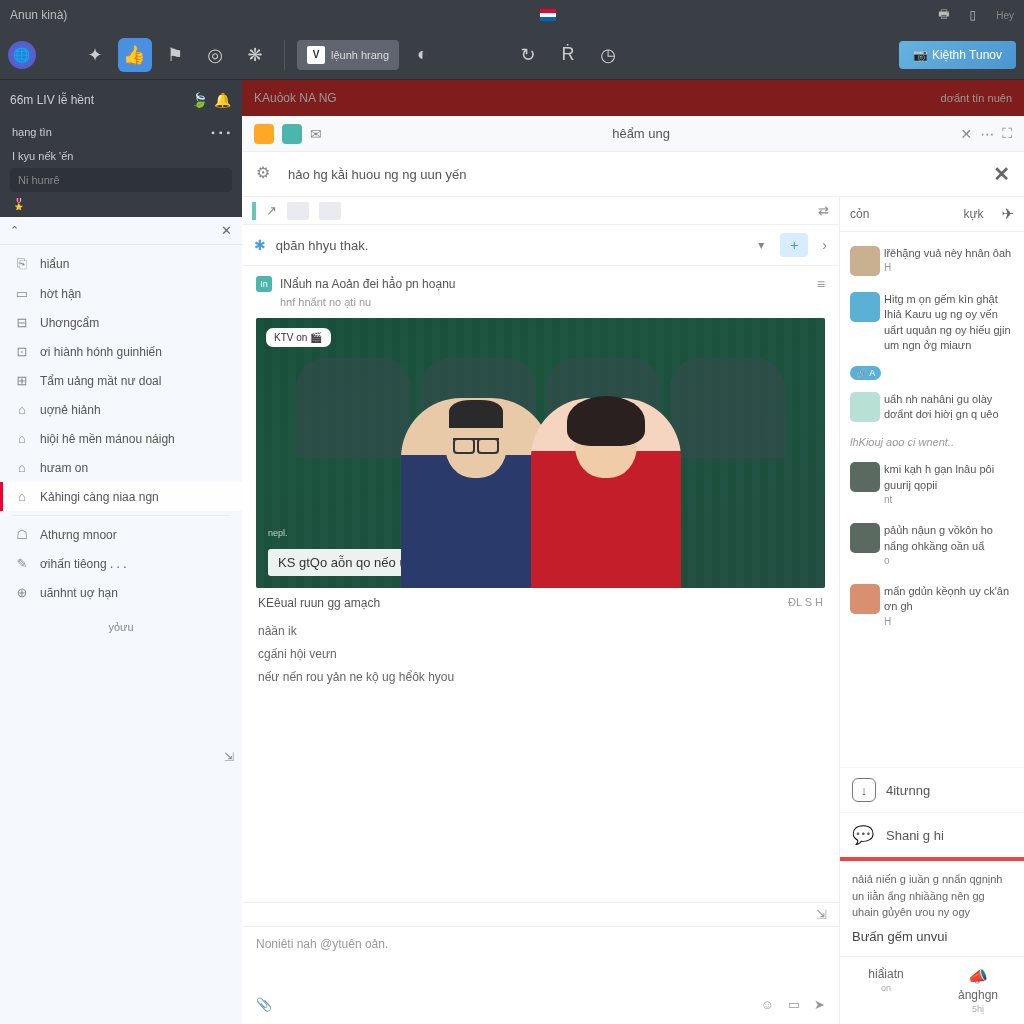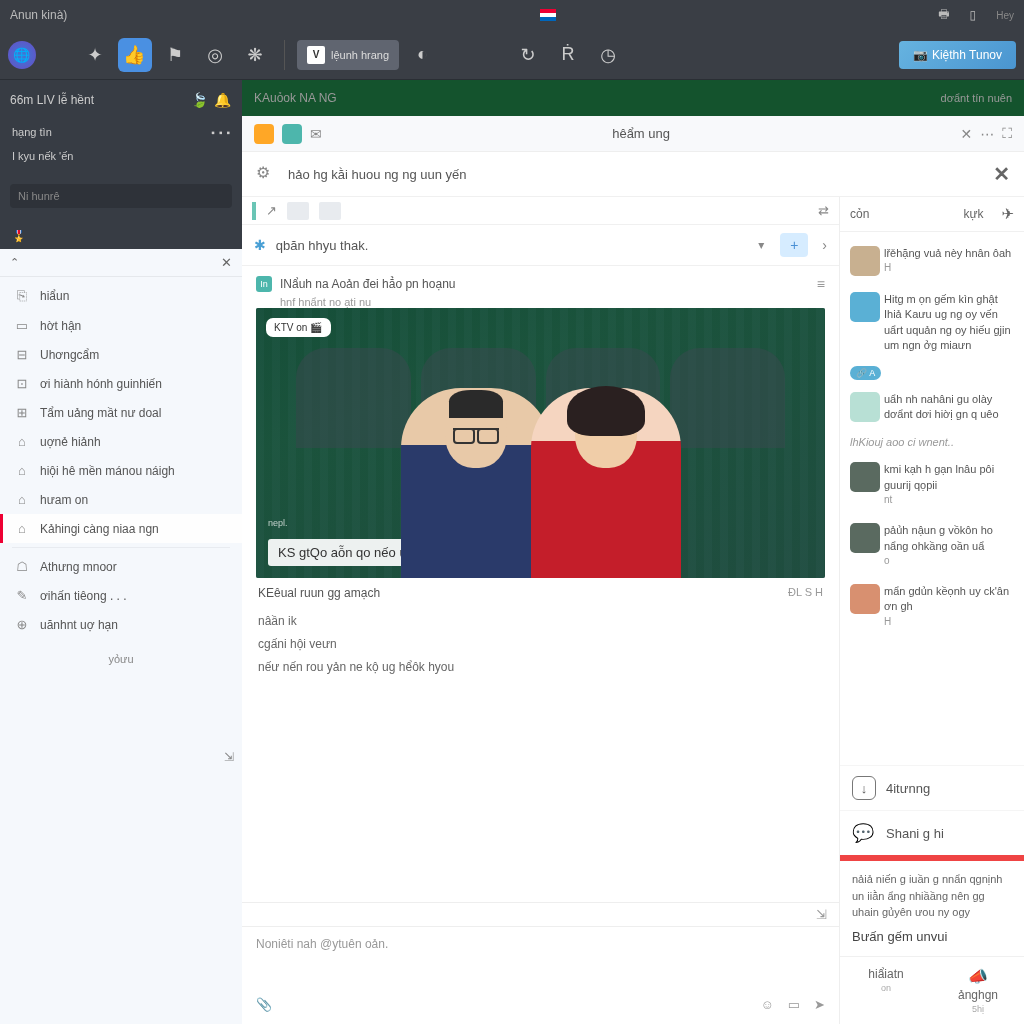--- a/index.html
+++ b/index.html
@@ -19,37 +19,37 @@
 .tool-primary { background: linear-gradient(135deg, #66b3e0, #4a95d0); color: #fff; padding: 7px 14px; border-radius: 4px; font-size: 12px; font-weight: 500; margin-left: auto; display: flex; align-items: center; gap: 4px; }
 
 .main { display: flex; height: 944px; }
 
 .sidebar { width: 242px; background: #373c44; display: flex; flex-direction: column; color: #ccc; font-size: 12px; }
 .side-header { height: 40px; display: flex; align-items: center; padding: 0 10px; gap: 6px; }
 .side-header .status { font-weight: 500; }
 .side-header .mini-icons { margin-left: auto; display: flex; gap: 6px; font-size: 14px; }
 .side-row { padding: 6px 12px; display: flex; align-items: center; gap: 20px; font-size: 11px; }
 .side-row .mini-right { margin-left: auto; display: flex; gap: 4px; font-size: 10px; }
-.side-search { background: #2e3239; margin: 16px 10px; padding: 6px 8px; border-radius: 4px; color: #888; font-size: 11px; }
+.side-search { background: #2e3239; margin: 0 10px; padding: 6px 8px; border-radius: 4px; color: #888; font-size: 11px; }
 
 .nav-panel { background: #f5f8fc; flex: 1; color: #333; position: relative; }
 .nav-head { display: flex; align-items: center; padding: 6px 10px; font-size: 11px; color: #666; border-bottom: 1px solid #e5e8ec; }
 .nav-head .chev { margin-right: auto; }
 .nav-head .close { margin-left: auto; font-size: 13px; }
 .nav-tab { padding: 8px 14px; background: #fff; border-left: 3px solid #ff4a6e; font-size: 12px; color: #555; margin-bottom: 2px; }
 .nav-list { padding: 4px 0; }
 .nav-item { padding: 7px 14px; display: flex; align-items: center; gap: 10px; font-size: 12px; color: #555; cursor: pointer; }
 .nav-item.active { border-left: 3px solid #e03; padding-left: 11px; background: #fefefe; }
 .nav-item .icon { width: 16px; text-align: center; color: #888; font-size: 13px; }
 .nav-sep { height: 1px; background: #e8ebf0; margin: 4px 12px; }
 .nav-footer { text-align: center; padding: 10px; color: #888; font-size: 11px; }
 .nav-corner { position: absolute; right: 8px; bottom: 260px; color: #888; font-size: 12px; }
 
 .content { flex: 1; background: #2e3239; display: flex; flex-direction: column; }
-.tab-strip { height: 36px; background: #14532d; display: flex; align-items: center; padding: 0 12px; color: #999; font-size: 12px; text-align: right; }
+.tab-strip { height: 36px; background: #7f1d1d; display: flex; align-items: center; padding: 0 12px; color: #999; font-size: 12px; text-align: right; }
 .tab-strip .tab-right { margin-left: auto; font-size: 11px; }
 
 .doc { background: #fff; margin: 0; flex: 1; display: flex; flex-direction: column; position: relative; }
 .doc-header { height: 36px; background: #f8f9fb; display: flex; align-items: center; padding: 0 12px; gap: 8px; border-bottom: 1px solid #eee; }
 .doc-header .sq { width: 20px; height: 20px; border-radius: 4px; }
 .doc-header .sq.o { background: #ffa726; }
 .doc-header .sq.g { background: #4db6ac; }
 .doc-header .title { flex: 1; text-align: center; font-size: 13px; color: #555; }
 .doc-header .icon { color: #888; font-size: 14px; }
 
@@ -69,21 +69,21 @@
 .drop-row .star { color: #4aa0d5; font-size: 14px; }
 .drop-row input { flex: 1; border: none; outline: none; font-size: 13px; color: #555; background: transparent; }
 .drop-row .chev { color: #888; font-size: 12px; }
 .drop-row .addbtn { width: 28px; height: 24px; background: #d6ecff; border-radius: 4px; margin-left: 6px; display: flex; align-items: center; justify-content: center; color: #4a90d5; font-size: 14px; }
 .drop-row .arrow { color: #888; font-size: 14px; margin-left: 4px; }
 
 .post { padding: 10px 14px; }
 .post-head { display: flex; align-items: center; gap: 8px; font-size: 12px; color: #555; }
 .post-head .av { width: 16px; height: 16px; background: #4db6ac; border-radius: 3px; font-size: 9px; color: #fff; display: flex; align-items: center; justify-content: center; }
 .post-head .menu { margin-left: auto; color: #999; font-size: 14px; }
-.post-sub { font-size: 11px; color: #999; margin: 4px 0 0 24px; }
+.post-sub { font-size: 11px; color: #999; margin: 4px 0 10px 24px; }
 
 .video { position: relative; width: 100%; height: 270px; background: linear-gradient(160deg, #1a4a3a 0%, #2a5a45 30%, #3a4550 100%); border-radius: 2px; overflow: hidden; }
 .video .badge { position: absolute; top: 10px; left: 10px; background: #fff; color: #333; font-size: 10px; padding: 4px 8px; border-radius: 7px; font-weight: 500; }
 .video .lower { position: absolute; bottom: 12px; left: 12px; background: rgba(255,255,255,0.92); color: #333; font-size: 13px; padding: 6px 10px; border-radius: 3px; }
 .video .wm { position: absolute; bottom: 50px; left: 12px; color: rgba(255,255,255,0.7); font-size: 9px; }
 .curtain { position: absolute; inset: 0; background: repeating-linear-gradient(90deg, #1a5540 0 8px, #145038 8px 16px); opacity: 0.7; }
 .people { position: absolute; bottom: 0; left: 0; right: 0; height: 200px; display: flex; align-items: flex-end; justify-content: center; gap: -20px; }
 .person { width: 150px; height: 190px; border-radius: 60px 60px 0 0; position: relative; }
 .person.m { background: linear-gradient(#e8c9a8 30%, #2a3a6a 30%); margin-right: -20px; z-index: 2; }
 .person.f { background: linear-gradient(#f5d5c0 28%, #c41e2a 28%); z-index: 3; }
@@ -115,21 +115,21 @@
 .rb-item .av.g { background: #b8e0d5; }
 .rb-item .av.d { background: #5a6a60; }
 .rb-item .av.o { background: #d89070; }
 .rb-item .txt { font-size: 11px; color: #555; line-height: 1.4; }
 .rb-item .txt .sub { color: #999; font-size: 10px; }
 .rb-badge { display: flex; align-items: center; gap: 6px; padding: 4px 10px; }
 .rb-badge .pill { background: #5ab0d5; color: #fff; font-size: 9px; padding: 2px 6px; border-radius: 8px; }
 .rb-search { margin: 6px 10px; color: #999; font-size: 11px; font-style: italic; }
 .rb-action { display: flex; align-items: center; padding: 10px 12px; gap: 10px; color: #555; font-size: 13px; border-top: 1px solid #f5f5f5; }
 .rb-action .icn { width: 24px; height: 24px; border: 1.5px solid #777; border-radius: 6px; display: flex; align-items: center; justify-content: center; font-size: 13px; }
-.rb-foot { padding: 10px 12px; font-size: 11px; color: #666; line-height: 1.5; border-top: 6px solid #ef4444; }
+.rb-foot { padding: 10px 12px; font-size: 11px; color: #666; line-height: 1.5; border-top: 4px solid #ef4444; }
 .rb-bold { font-size: 13px; color: #444; margin-top: 6px; }
 .rb-btns { display: flex; border-top: 1px solid #f0f0f0; }
 .rb-btns > div { flex: 1; text-align: center; padding: 10px 4px; font-size: 12px; color: #666; display: flex; flex-direction: column; align-items: center; gap: 2px; }
 .rb-btns .icn { font-size: 16px; color: #888; }
 .rb-btns .sm { font-size: 9px; color: #aaa; }
 </style>
 </head>
 <body>
 
 <div class="titlebar">

